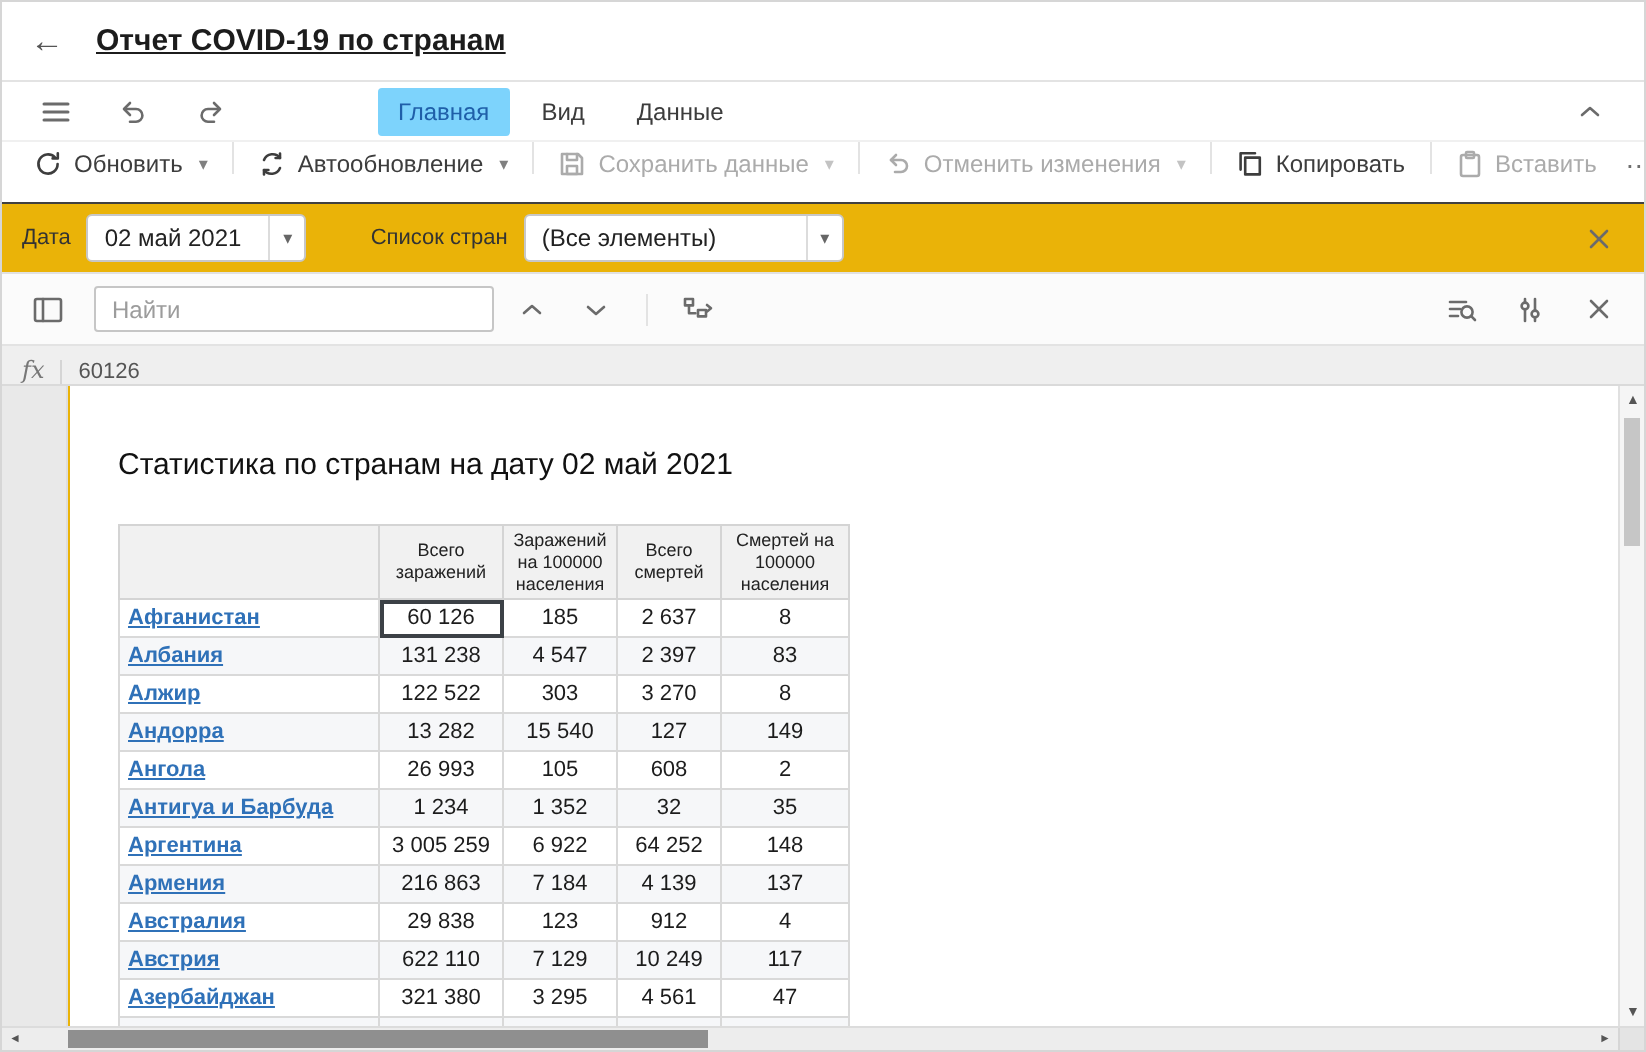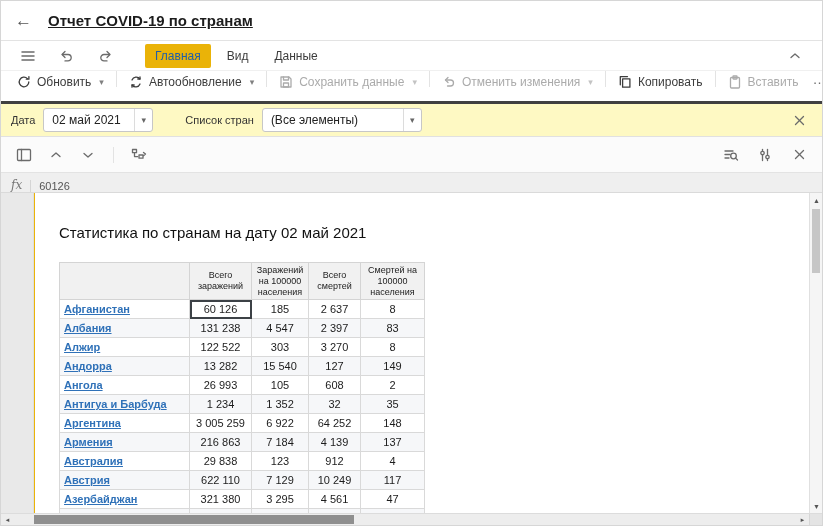--- a/index.html
+++ b/index.html
@@ -17,34 +17,34 @@
   .titlebar { height: 40px; flex: 0 0 40px; display: flex; align-items: center; border-bottom: 1px solid #e3e3e3; padding: 0 14px; gap: 16px; }
   .back-arrow { font-size: 17px; color: #555; cursor: pointer; }
   .win-title { font-size: 15px; font-weight: bold; color: #1c1c1c; text-decoration: underline; }
 
   
   .menubar { height: 30px; flex: 0 0 30px; display: flex; align-items: center; padding: 0 14px; gap: 10px; border-bottom: 1px solid #f0f0f0; }
   .hamburger { color: #5a5a5a; }
   .nav-arrow { color: #949494; margin: 0 2px; }
   .tabs { display: flex; align-items: center; gap: 6px; margin-left: 14px; }
   .tab { font-size: 12px; color: #3c3c3c; padding: 5px 10px; border-radius: 2px; cursor: pointer; }
-  .tab.active { background: #eab308; color: #1f5fa9; }
+  .tab.active { background: #7dd3fc; color: #1f5fa9; margin-left: 44px; }
   .collapse-btn { margin-left: auto; color: #7a7a7a; }
 
   
   .toolbar { height: 30px; flex: 0 0 30px; display: flex; align-items: flex-start; padding: 0 10px; }
   .tb-btn { display: flex; align-items: center; gap: 6px; font-size: 12px; color: #3d3d3d; padding: 4px 6px; cursor: pointer; white-space: nowrap; }
   .tb-btn.disabled { color: #ababab; cursor: default; }
   .dd { font-size: 9px; color: #808080; margin-left: 2px; }
   .tb-btn.disabled .dd { color: #c3c3c3; }
   .tb-sep { width: 1px; height: 16px; background: #e3e3e3; margin: 0 6px; flex: 0 0 1px; }
   .more-btn { margin-left: auto; color: #6f6f6f; font-size: 14px; padding: 0 8px; letter-spacing: 1px; cursor: pointer; }
 
   
-  .filterbar { height: 36px; flex: 0 0 36px; background: #fef9c3; border-top: 3px solid #404040; border-bottom: 1px solid #e1e1e1; display: flex; align-items: center; padding: 0 10px; gap: 8px; }
+  .filterbar { height: 36px; flex: 0 0 36px; background: #eab308; border-top: 1px solid #404040; border-bottom: 1px solid #e1e1e1; display: flex; align-items: center; padding: 0 10px; gap: 8px; }
   .f-label { font-size: 11px; color: #333; }
   .combo { background: #fff; border: 1px solid #c7c7c7; border-radius: 3px; height: 24px; display: flex; align-items: center; font-size: 12px; color: #222; cursor: pointer; }
   .combo .val { padding: 0 8px; flex: 1; white-space: nowrap; overflow: hidden; }
   .combo .arrow { width: 18px; align-self: stretch; display: flex; align-items: center; justify-content: center; border-left: 1px solid #dcdcdc; color: #666; font-size: 9px; }
   .combo.date { width: 110px; }
   .combo.list { width: 160px; margin-right: auto; }
   .icon-btn { width: 26px; height: 26px; display: flex; align-items: center; justify-content: center; color: #6b6b6b; cursor: pointer; flex: 0 0 auto; }
 
   
   .searchbar { height: 36px; flex: 0 0 36px; background: #fbfbfb; border-bottom: 1px solid #e3e3e3; display: flex; align-items: center; padding: 0 10px; gap: 6px; }
@@ -206,20 +206,21 @@
     </span>
   </div>
 
   <div class="searchbar">
     <span class="icon-btn">
       <svg class="ic" width="16" height="14" viewBox="0 0 16 14">
           <rect x="1.5" y="1.5" width="13" height="11" rx="1"></rect>
           <path d="M5.5 1.5v11"></path>
         </svg>
     </span>
+    <input class="search-input" type="text" placeholder="Найти" style="">
     <span class="icon-btn">
       <svg class="ic" width="12" height="8" viewBox="0 0 12 8">
           <path d="M2 5.5 6 2 10 5.5"></path>
         </svg>
     </span>
     <span class="icon-btn">
       <svg class="ic" width="12" height="8" viewBox="0 0 12 8">
           <path d="M2 2.5 6 6 10 2.5"></path>
         </svg>
     </span>

